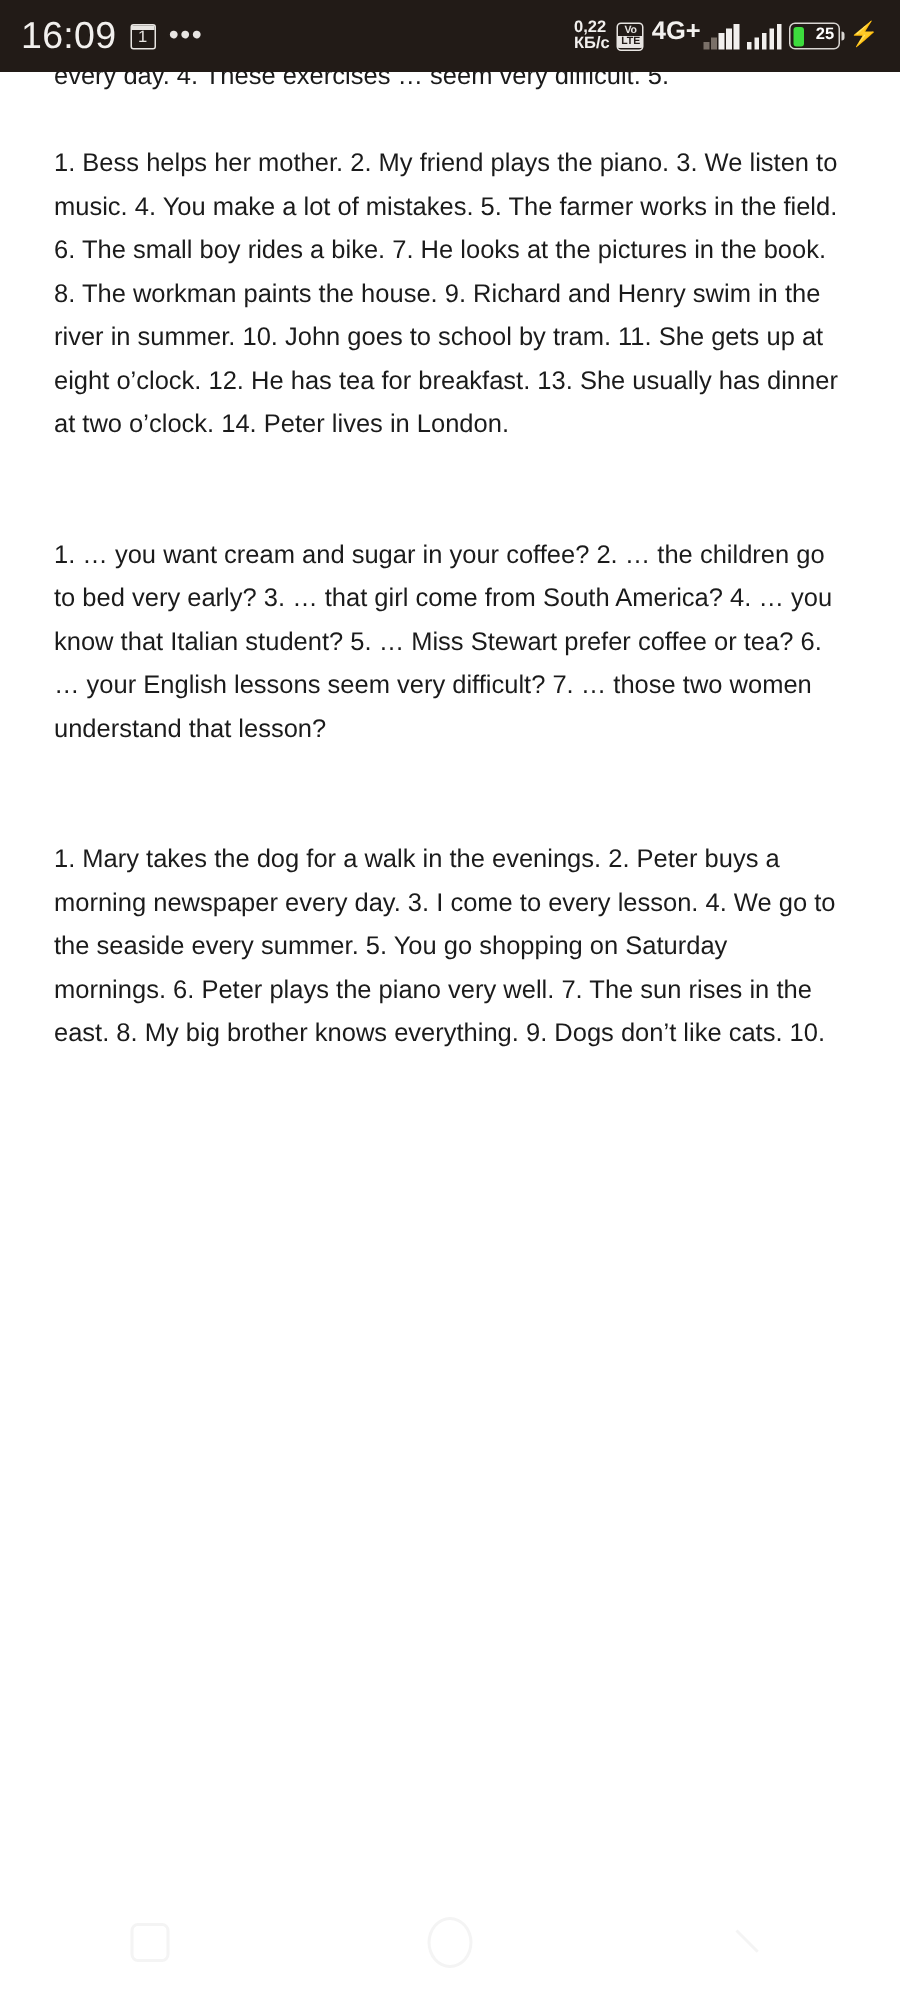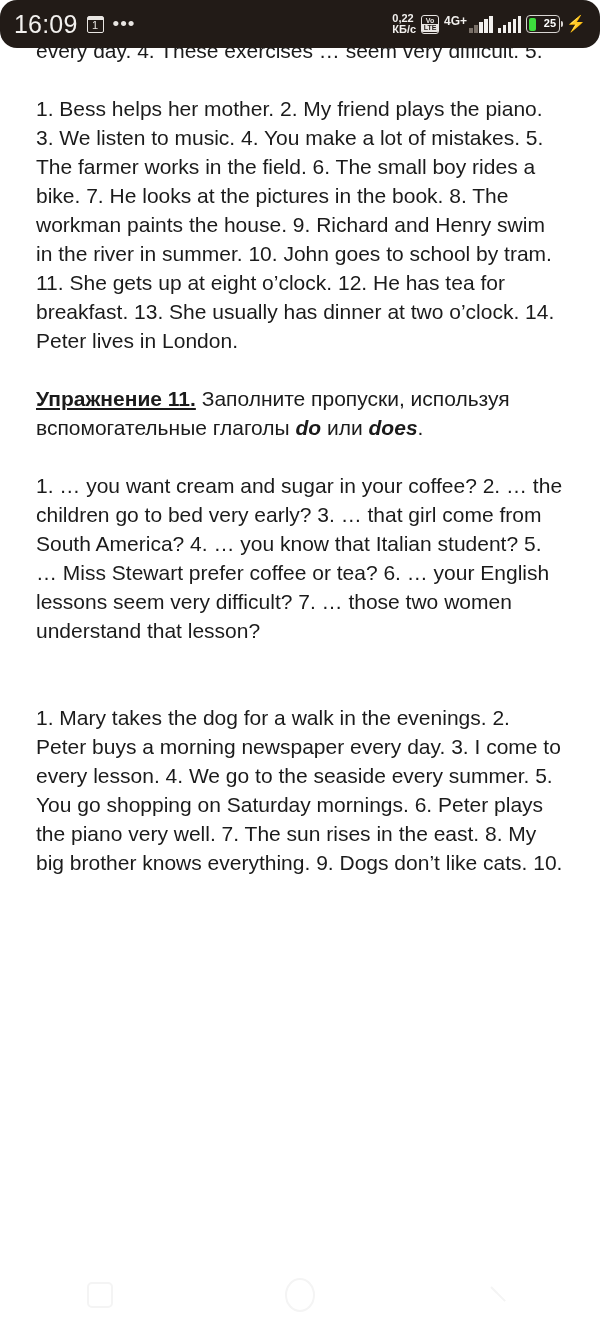--- a/index.html
+++ b/index.html
@@ -21,21 +21,20 @@
     top: 0; left: 0;
     width: 600px;
     height: 48px;
     background: #221b17;
     display: flex;
     align-items: center;
     justify-content: space-between;
     padding: 0 14px;
     box-sizing: border-box;
     z-index: 10;
-    border-radius: 17px;
   }
   .sb-left {
     display: flex;
     align-items: center;
     gap: 9px;
   }
   .sb-clock {
     color: #f2f0ee;
     font-size: 25px;
     font-weight: 400;
@@ -108,21 +107,21 @@
     width: 100%;
     text-align: center;
   }
   .net-group {
     display: flex;
     align-items: flex-end;
     gap: 2px;
   }
   .net-label {
     color: #f2f0ee;
-    font-size: 12px;
+    font-size: 17px;
     font-weight: bold;
     line-height: 12px;
     margin-bottom: 6px;
   }
   .bars {
     display: flex;
     align-items: flex-end;
     gap: 1.5px;
     height: 18px;
   }
@@ -182,21 +181,21 @@
   }
 
   
   .doc {
     position: absolute;
     top: 0; left: 0;
     width: 600px;
     padding: 36px 36px 0 36px;
     box-sizing: border-box;
     color: #1b1b1b;
-    font-size: 21px;
+    font-size: 17px;
     line-height: 29px;
   }
   .doc p {
     margin: 0;
   }
   .para-gap { height: 29px; }
   .b { font-weight: bold; }
   .bu { font-weight: bold; text-decoration: underline; }
   .bi { font-weight: bold; font-style: italic; }
 
@@ -253,21 +252,20 @@
 
   <p><span>every day. 4. These exercises … seem very difficult. 5.</span></p>
 
 
   <div class="para-gap"></div>
 
   <p><span>1. Bess helps her mother. 2. My friend plays the piano. 3. We listen to music. 4. You make a lot of mistakes. 5. The farmer works in the field. 6. The small boy rides a bike. 7. He looks at the pictures in the book. 8. The workman paints the house. 9. Richard and Henry swim in the river in summer. 10. John goes to school by tram. 11. She gets up at eight o’clock. 12. He has tea for breakfast. 13. She usually has dinner at two o’clock. 14. Peter lives in London.</span></p>
 
   <div class="para-gap"></div>
 
-  <p><span class="bu">Упражнение 11.</span><span> Заполните пропуски, используя вспомогательные глаголы </span><span class="bi">do</span><span> или </span><span class="bi">does</span><span>.</span></p>
 
   <div class="para-gap"></div>
 
   <p><span>1. … you want cream and sugar in your coffee? 2. … the children go to bed very early? 3. … that girl come from South America? 4. … you know that Italian student? 5. … Miss Stewart prefer coffee or tea? 6. … your English lessons seem very difficult? 7. … those two women understand that lesson?</span></p>
 
   <div class="para-gap"></div>
 
 
   <div class="para-gap"></div>
 

